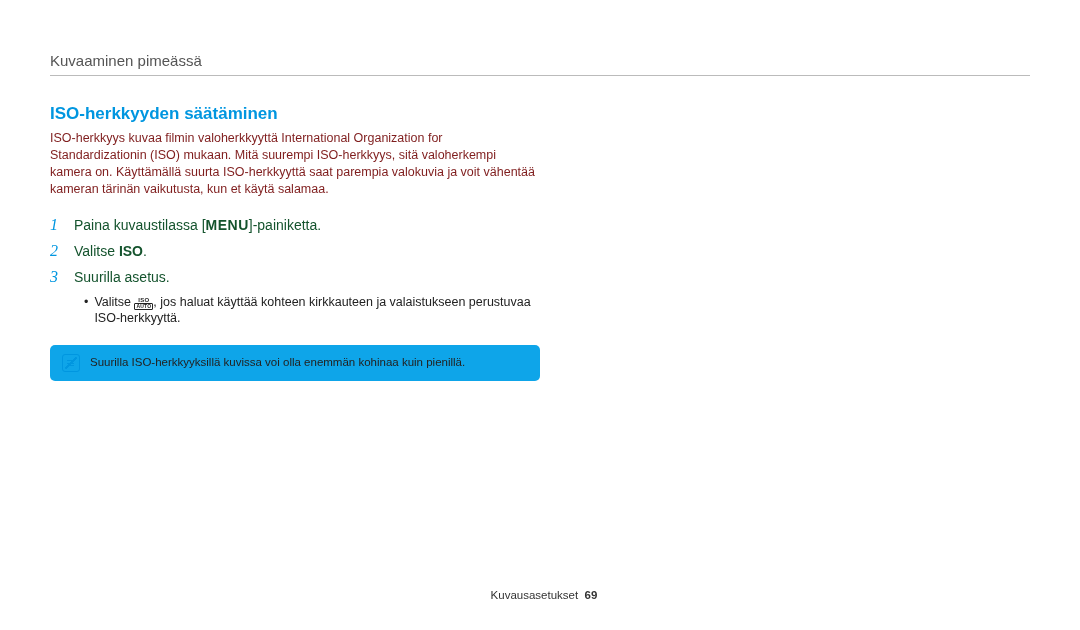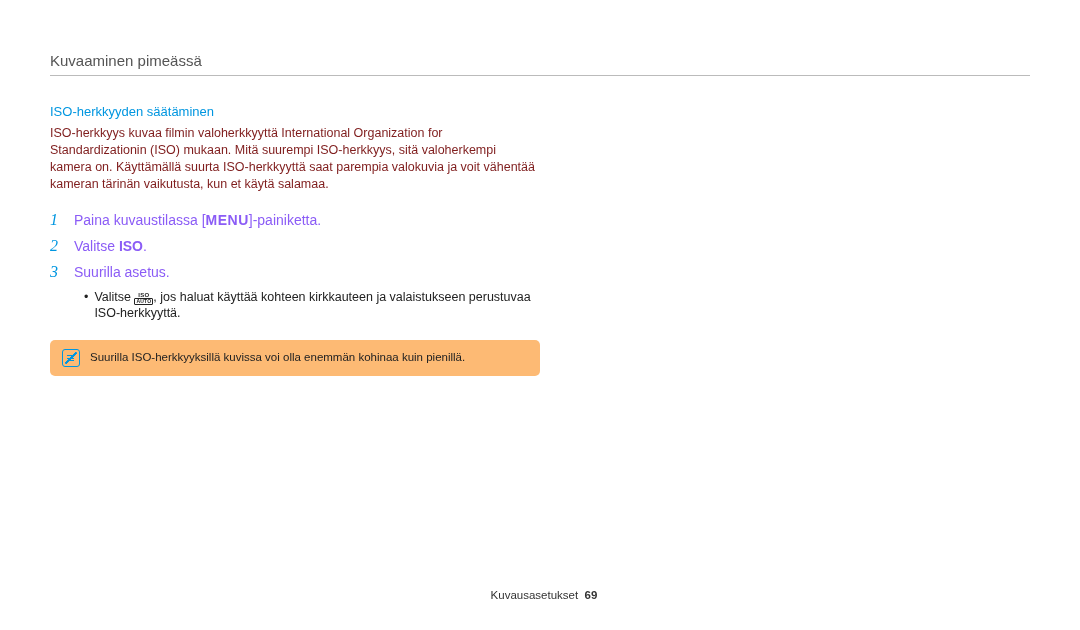--- a/index.html
+++ b/index.html
@@ -23,22 +23,22 @@
   .hr {
     border: none;
     border-top: 1px solid #bbb;
     margin-bottom: 28px;
   }
   .content {
     max-width: 490px;
   }
   .heading {
     color: #0096e0;
-    font-size: 13px;
-    font-weight: 400;
+    font-size: 17px;
+    font-weight: 700;
     margin-bottom: 6px;
   }
   .intro {
     font-size: 12.5px;
     line-height: 1.35;
     color: #7f1d1d;
     margin-bottom: 18px;
   }
   .steps {
     list-style: none;
@@ -53,21 +53,21 @@
   .stepnum {
     font-style: italic;
     font-family: Georgia, "Times New Roman", serif;
     color: #0096e0;
     font-size: 16px;
     width: 14px;
     flex-shrink: 0;
   }
   .steptext {
     font-size: 14px;
-    color: #8b5cf6;
+    color: #14532d;
   }
   .menu-label {
     font-weight: 700;
     letter-spacing: 0.5px;
     font-family: Arial, sans-serif;
   }
   .bullets {
     padding-left: 34px;
     margin-top: -2px;
     margin-bottom: 18px;
@@ -99,21 +99,21 @@
     font-weight: 700;
     border: 0.8px solid #222;
     padding: 0 1px;
     border-radius: 1px;
     letter-spacing: 0.2px;
   }
   .notebox {
     display: flex;
     align-items: flex-start;
     gap: 10px;
-    background: #fdba74;
+    background: #0ea5e9;
     border-radius: 5px;
     padding: 9px 12px;
   }
   .note-icon {
     width: 18px;
     height: 18px;
     border: 1.5px solid #0096e0;
     border-radius: 3px;
     position: relative;
     flex-shrink: 0;

